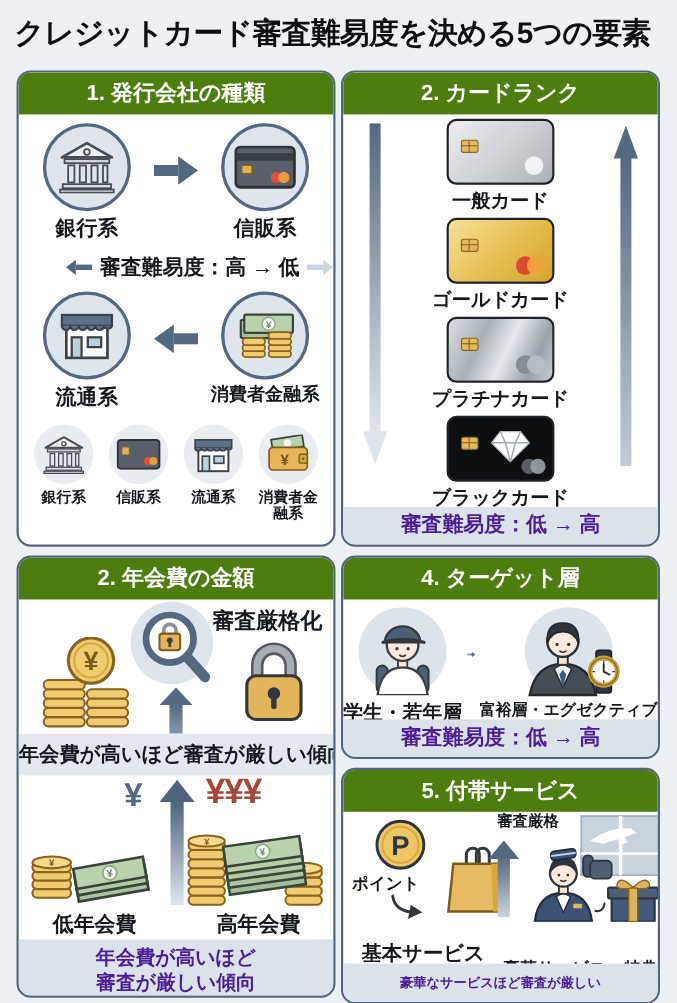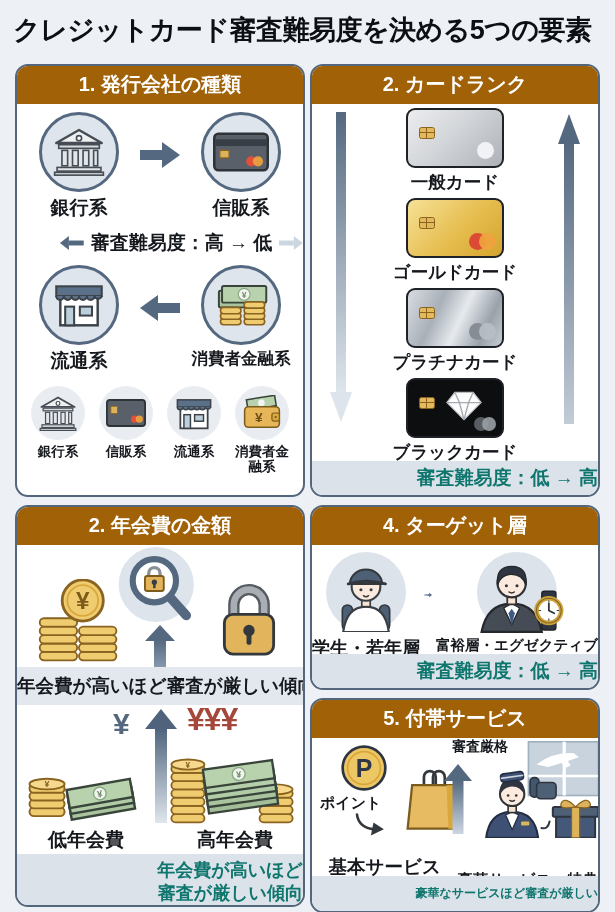--- a/index.html
+++ b/index.html
@@ -14,26 +14,26 @@
   .title {
     position: absolute; left: 13px; top: 12px; width: 592px;
     font-size: 27px; font-weight: 800; color: #0c0f13;
     letter-spacing: -0.5px; white-space: nowrap;
   }
   .panel {
     position: absolute; background: #fff;
     border: 2px solid #54667c; border-radius: 13px; overflow: hidden;
   }
   .phead {
-    background: #a16207; color: #fff; font-weight: bold;
+    background: #4d7c0f; color: #fff; font-weight: bold;
     text-align: center; font-size: 20px; padding: 5px 0 6px;
   }
   .pfoot {
     position: absolute; left: 0; right: 0; bottom: 0;
-    background: #dbe2ea; text-align: right; font-weight: bold; color: #0f766e;
+    background: #dbe2ea; text-align: center; font-weight: bold; color: #4c1d95;
   }
   #p1 { left: 15px;  top: 64px;  width: 290px; height: 433px; }
   #p2 { left: 310px; top: 64px;  width: 290px; height: 433px; }
   #p3 { left: 15px;  top: 505px; width: 290px; height: 402px; }
   #p4 { left: 310px; top: 505px; width: 290px; height: 185px; }
   #p5 { left: 310px; top: 698px; width: 290px; height: 215px; }
 
   
   .figrow { display: flex; justify-content: center; align-items: flex-start; margin-top: 8px; }
   .fig { display: flex; flex-direction: column; align-items: center; width: 122px; }
@@ -331,20 +331,21 @@
       </div>
     </div>
   </div>
   <div class="pfoot one-line">審査難易度：低 → 高</div>
 </section>
 
 <section class="panel" id="p3">
   <div class="phead">2. 年会費の金額</div>
 
   <div class="p3a">
+    <span class="strict-label" style="right:10px;top:6px;">審査厳格化</span>
 
     <svg class="abs" style="left:14px;top:34px;" width="96" height="86" viewBox="0 0 100 92">
       <g stroke="#8a6320" stroke-width="2" fill="#f0cc70">
         <rect x="8" y="78" width="40" height="9" rx="4.5"></rect>
         <rect x="8" y="69" width="40" height="9" rx="4.5"></rect>
         <rect x="8" y="60" width="40" height="9" rx="4.5"></rect>
         <rect x="8" y="51" width="40" height="9" rx="4.5"></rect>
         <rect x="8" y="42" width="40" height="9" rx="4.5"></rect>
         <rect x="50" y="78" width="40" height="9" rx="4.5"></rect>
         <rect x="50" y="69" width="40" height="9" rx="4.5"></rect>

